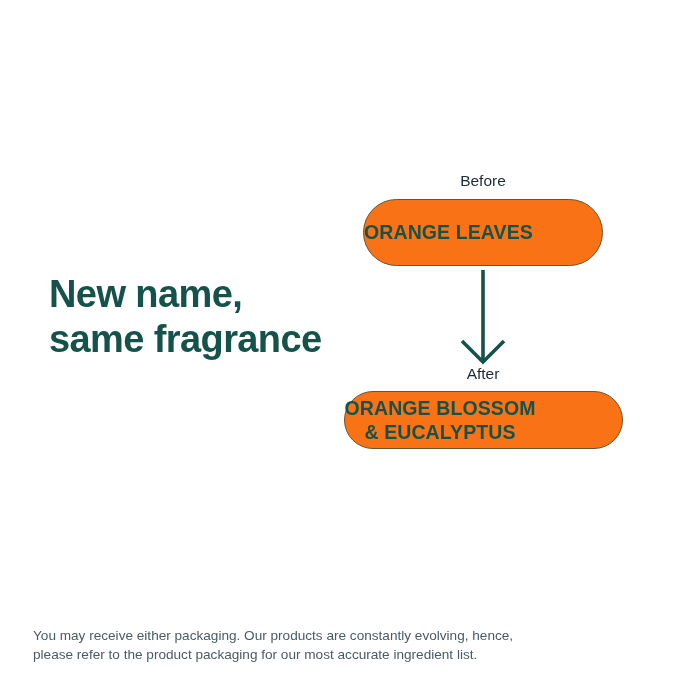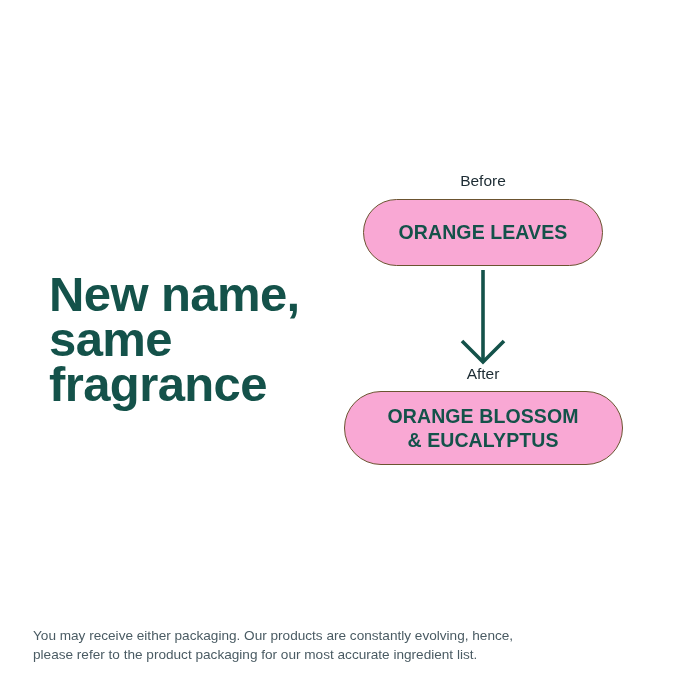--- a/index.html
+++ b/index.html
@@ -22,21 +22,21 @@
 
   
   .headline {
     position: absolute;
     left: 49px;
     top: 272px;
     width: 290px;
     color: #14524A;
     font-family: "Liberation Sans", sans-serif;
     font-weight: 700;
-    font-size: 49px;
+    font-size: 38px;
     line-height: 45px;
     letter-spacing: -0.6px;
     white-space: pre-line;
   }
 
   
   .flow {
     position: absolute;
     left: 333px;
     top: 172px;
@@ -50,43 +50,43 @@
     color: #1C2B33;
     font-family: "Liberation Sans", sans-serif;
     font-size: 15.5px;
     font-weight: 400;
     line-height: 18px;
     text-align: center;
   }
 
   .pill {
     box-sizing: border-box;
-    background: #f9a8d4;
+    background: #f97316;
     border: 1.3px solid #6B5430;
     border-radius: 999px;
     color: #14524A;
     font-family: "Liberation Sans", sans-serif;
     font-weight: 700;
     text-align: center;
     display: flex;
     align-items: center;
-    justify-content: center;
+    justify-content: flex-start;
   }
 
   .pill-before {
     width: 240px;
     height: 67px;
     margin-top: 9px;
     font-size: 19.5px;
     letter-spacing: 0.1px;
   }
 
   .pill-after {
     width: 279px;
-    height: 74px;
+    height: 58px;
     margin-top: 8px;
     font-size: 19.5px;
     line-height: 24px;
     letter-spacing: 0.1px;
     white-space: pre-line;
   }
 
   .arrow-wrap {
     width: 60px;
     height: 96px;

